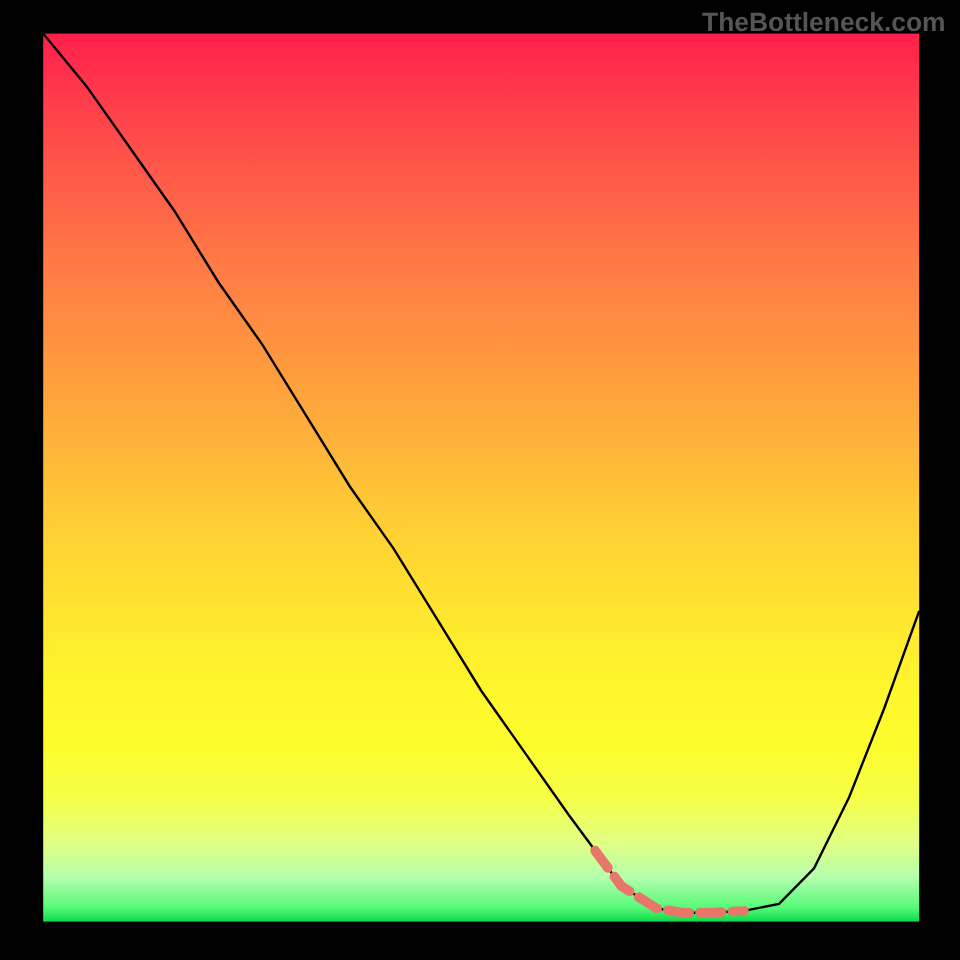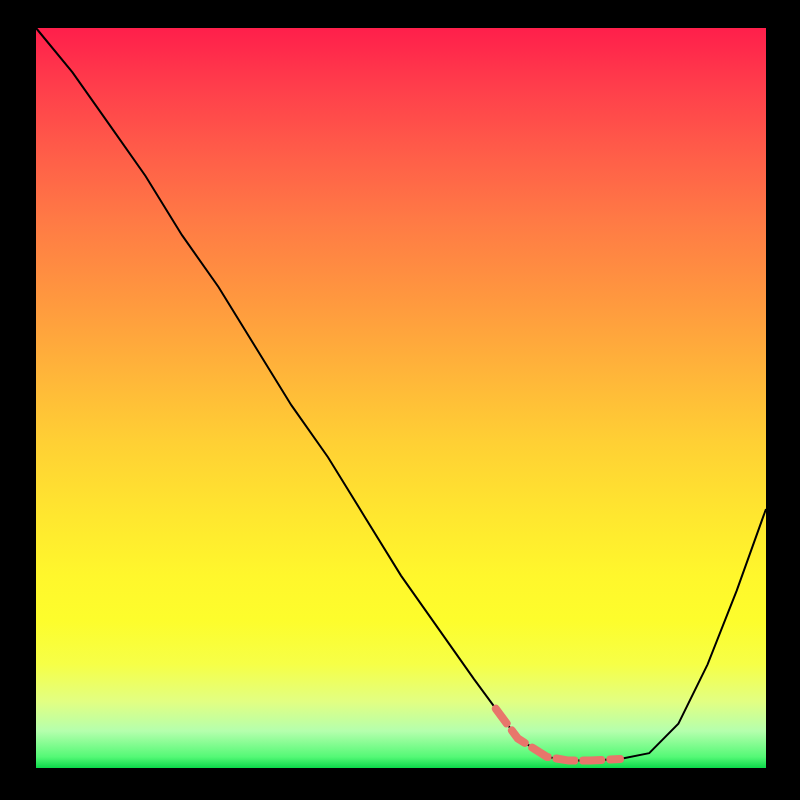--- a/index.html
+++ b/index.html
@@ -48,20 +48,21 @@
     position: absolute;
     left: 0; top: 0;
     width: 100%; height: 100%;
     overflow: visible;
   }
 </style>
 </head>
 <body>
 <div class="container">
 
+  <div class="watermark">TheBottleneck.com</div>
 
   <div class="plot-area">
     <div class="gradient-bg"></div>
     <svg class="curve-layer" viewBox="0 0 730 740" preserveAspectRatio="none">
       <g>
         <path id="main-curve" d="M0.0 0.0 L36.5 44.4 L73.0 96.2 L109.5 148.0 L146.0 207.2 L182.5 259.0 L219.0 318.2 L255.5 377.4 L292.0 429.2 L328.5 488.4 L365.0 547.6 L401.5 599.4 L438.0 651.2 L459.9 680.8 L481.8 710.4 L511.0 728.9 L532.9 732.6 L554.8 732.6 L584.0 731.1 L613.2 725.2 L642.4 695.6 L671.6 636.4 L700.8 562.4 L730.0 481.0 " fill="none" stroke="#000000" stroke-width="2"></path>
         <path id="highlight-segment" d="M459.9 680.8 L481.8 710.4 L511.0 728.9 L532.9 732.6 L554.8 732.6 L584.0 731.1 " fill="none" stroke="#e8766b" stroke-width="8" stroke-linecap="round" stroke-dasharray="18 9"></path>
       </g>
     </svg>
   </div>

